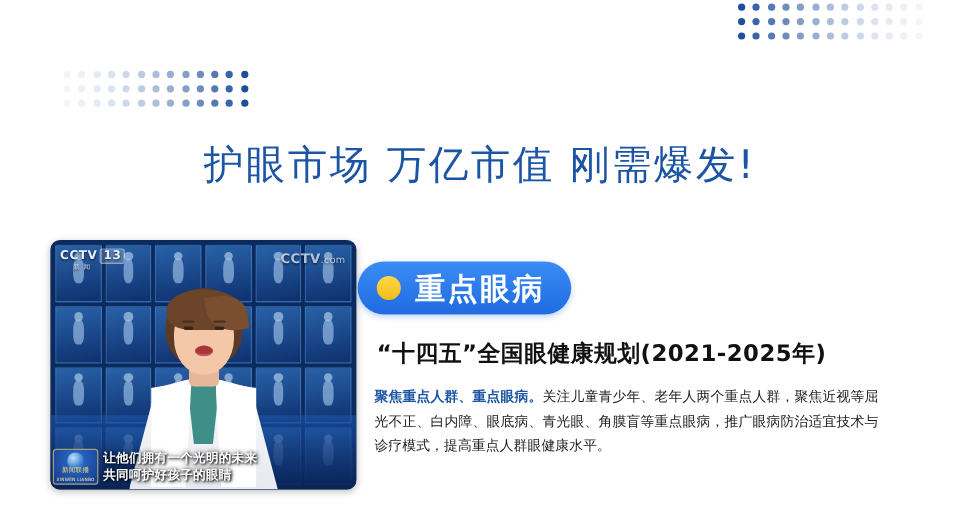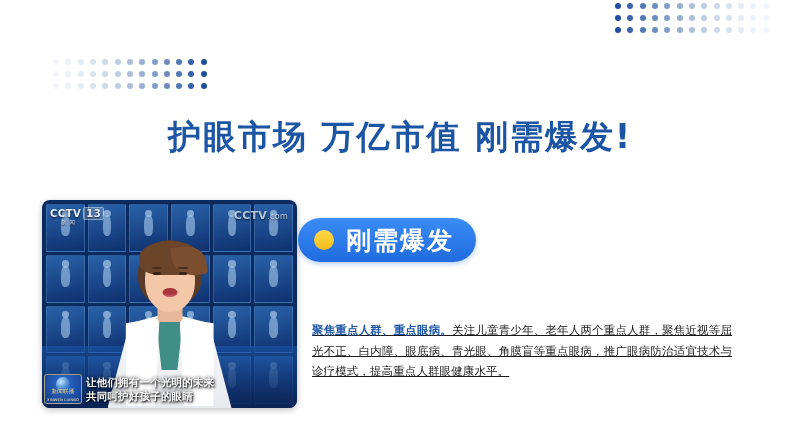--- a/index.html
+++ b/index.html
@@ -31,21 +31,21 @@
     letter-spacing: 1px;
     color: #1b55a3;
     font-family: "DejaVu Sans", "Liberation Sans", sans-serif;
     -webkit-text-stroke: 1.4px #1b55a3;
     text-shadow: 1px 1px 0 rgba(120,120,120,.35);
   }
   .sub-title {
     position: absolute; left: 0; right: 0; top: 116px;
     text-align: center;
     font-size: 33px; line-height: 42px;
-    font-weight: 700;
+    font-weight: 400;
     letter-spacing: 2px;
     color: #1b55a3;
   }
 
   
   .content { position: absolute; left: 0; top: 196px; width: 800px; height: 222px; }
 
   
   .thumb {
     position: absolute; left: 42px; top: 4px;
@@ -229,21 +229,20 @@
     font-size: 19px; line-height: 26px;
     font-weight: 700; color: #111111; letter-spacing: .4px;
     white-space: nowrap;
   }
 
   .body-copy {
     position: absolute; left: 16px; top: 124px; width: 420px;
     font-size: 11.5px; line-height: 20.5px;
     color: #1a1a1a; letter-spacing: .1px;
     text-align: justify;
-    text-decoration: underline;
   }
   .body-copy .hl { color: #1b55a3; font-weight: 700; }
 </style>
 </head>
 <body>
 
 <div class="page">
 
   <div class="header">
 
@@ -405,23 +404,24 @@
       <div class="caption">
         <div>让他们拥有一个光明的未来</div>
         <div>共同呵护好孩子的眼睛</div>
       </div>
     </div>
 
     <div class="right">
 
       <div class="pill">
         <span class="gold"></span>
-        <span class="pill-label">刚需爆发</span>
-      </div>
-
+        <span class="pill-label">重点眼病</span>
+      </div>
+
+      <div class="heading">“十四五”全国眼健康规划(2021-2025年)</div>
 
       <div class="body-copy">
         <span class="hl">聚焦重点人群、重点眼病。</span><span>关注儿童青少年、老年人两个重点人群，聚焦近视等屈光不正、白内障、眼底病、青光眼、角膜盲等重点眼病，推广眼病防治适宜技术与诊疗模式，提高重点人群眼健康水平。</span>
       </div>
 
     </div>
   </div>
 </div>
 
 </body></html>

